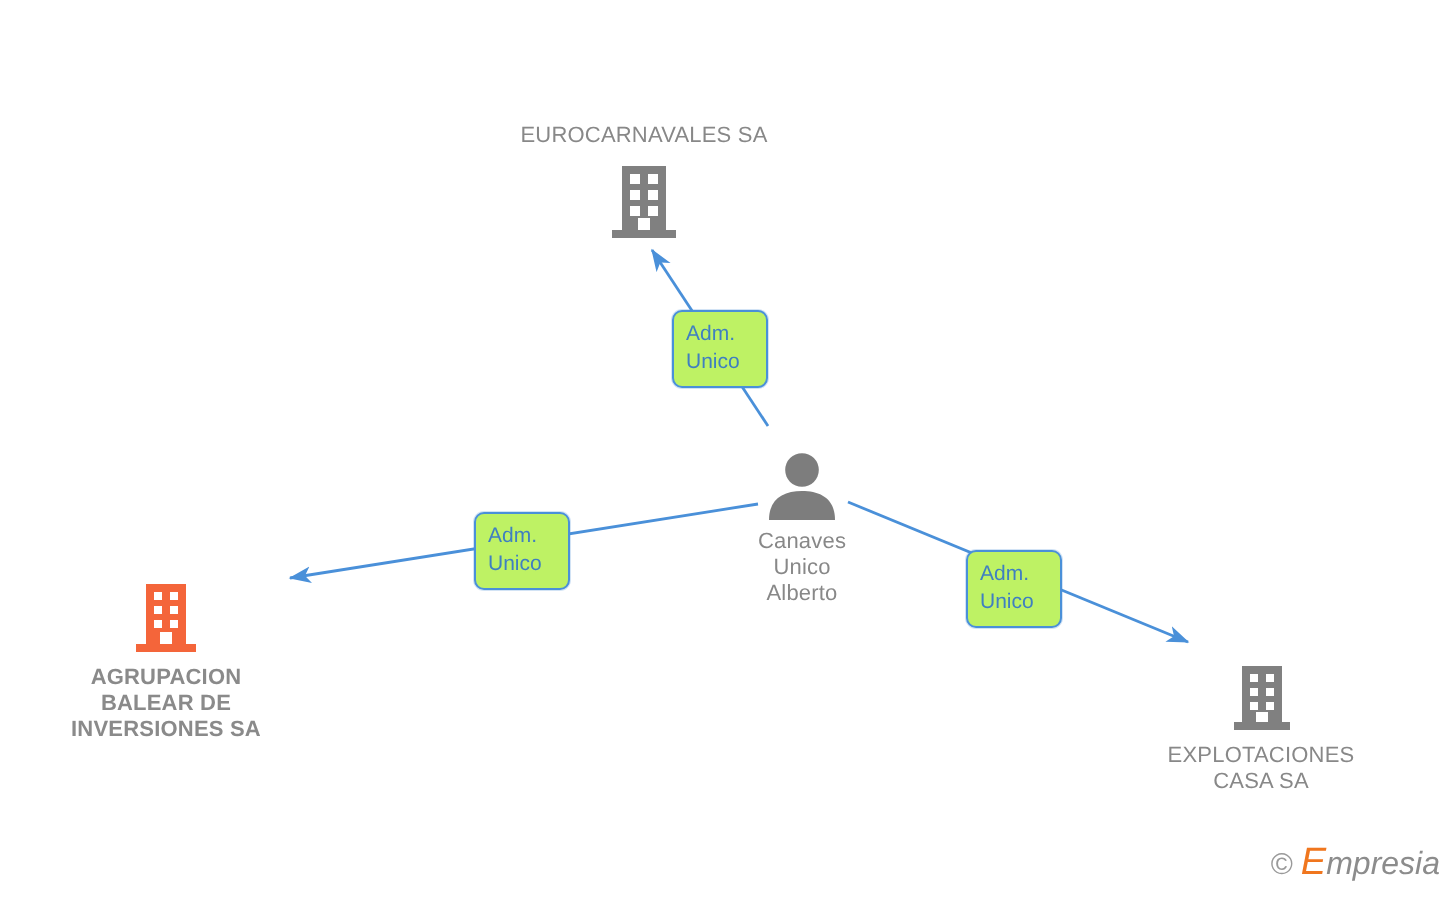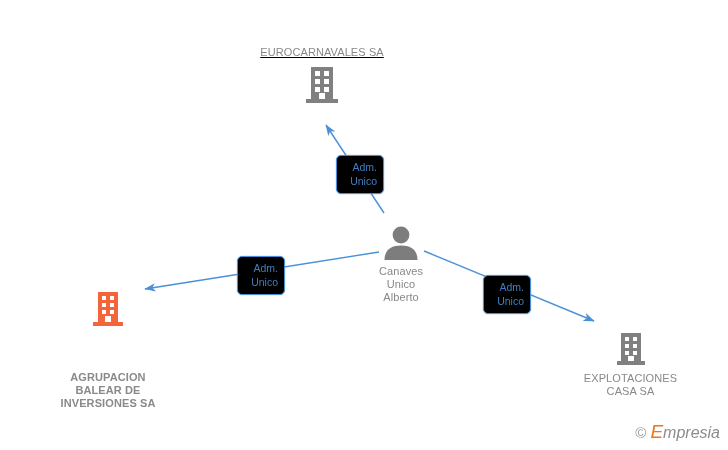--- a/index.html
+++ b/index.html
@@ -48,36 +48,36 @@
     font-weight: bold;
     color: #8a8a8a;
   }
   .node-label.above {
     margin-bottom: 6px;
   }
   .node-label.below {
     margin-top: 5px;
   }
 
-  #node-eurocarnavales { left: 232px; top: 46px; width: 180px; text-decoration: underline; }
+  #node-eurocarnavales { left: 232px; top: 62px; width: 180px; }
   #node-person        { left: 341px; top: 226px; width: 120px; }
-  #node-agrupacion    { left: 38px;  top: 290px; width: 140px; gap: 38px; }
+  #node-agrupacion    { left: 13px;  top: 290px; width: 140px; }
   #node-explotaciones { left: 558px; top: 331px; width: 145px; }
 
   
   .callout {
     position: absolute;
     box-sizing: border-box;
     border: 1px solid #4a90d9;
     border-radius: 5px;
-    background: #000000;
+    background: #bef264;
     color: #3f7fc1;
     font-size: 10.5px;
     line-height: 14px;
-    text-align: right;
+    text-align: left;
     padding: 4px 6px 5px 6px;
     white-space: pre-line;
     box-shadow: 0 0 0 0.5px rgba(74,144,217,0.25);
   }
   #callout-top        { left: 336px; top: 155px; width: 48px; }
   #callout-left       { left: 237px; top: 256px; width: 48px; }
   #callout-right      { left: 483px; top: 275px; width: 48px; }
 
   
   #watermark {

